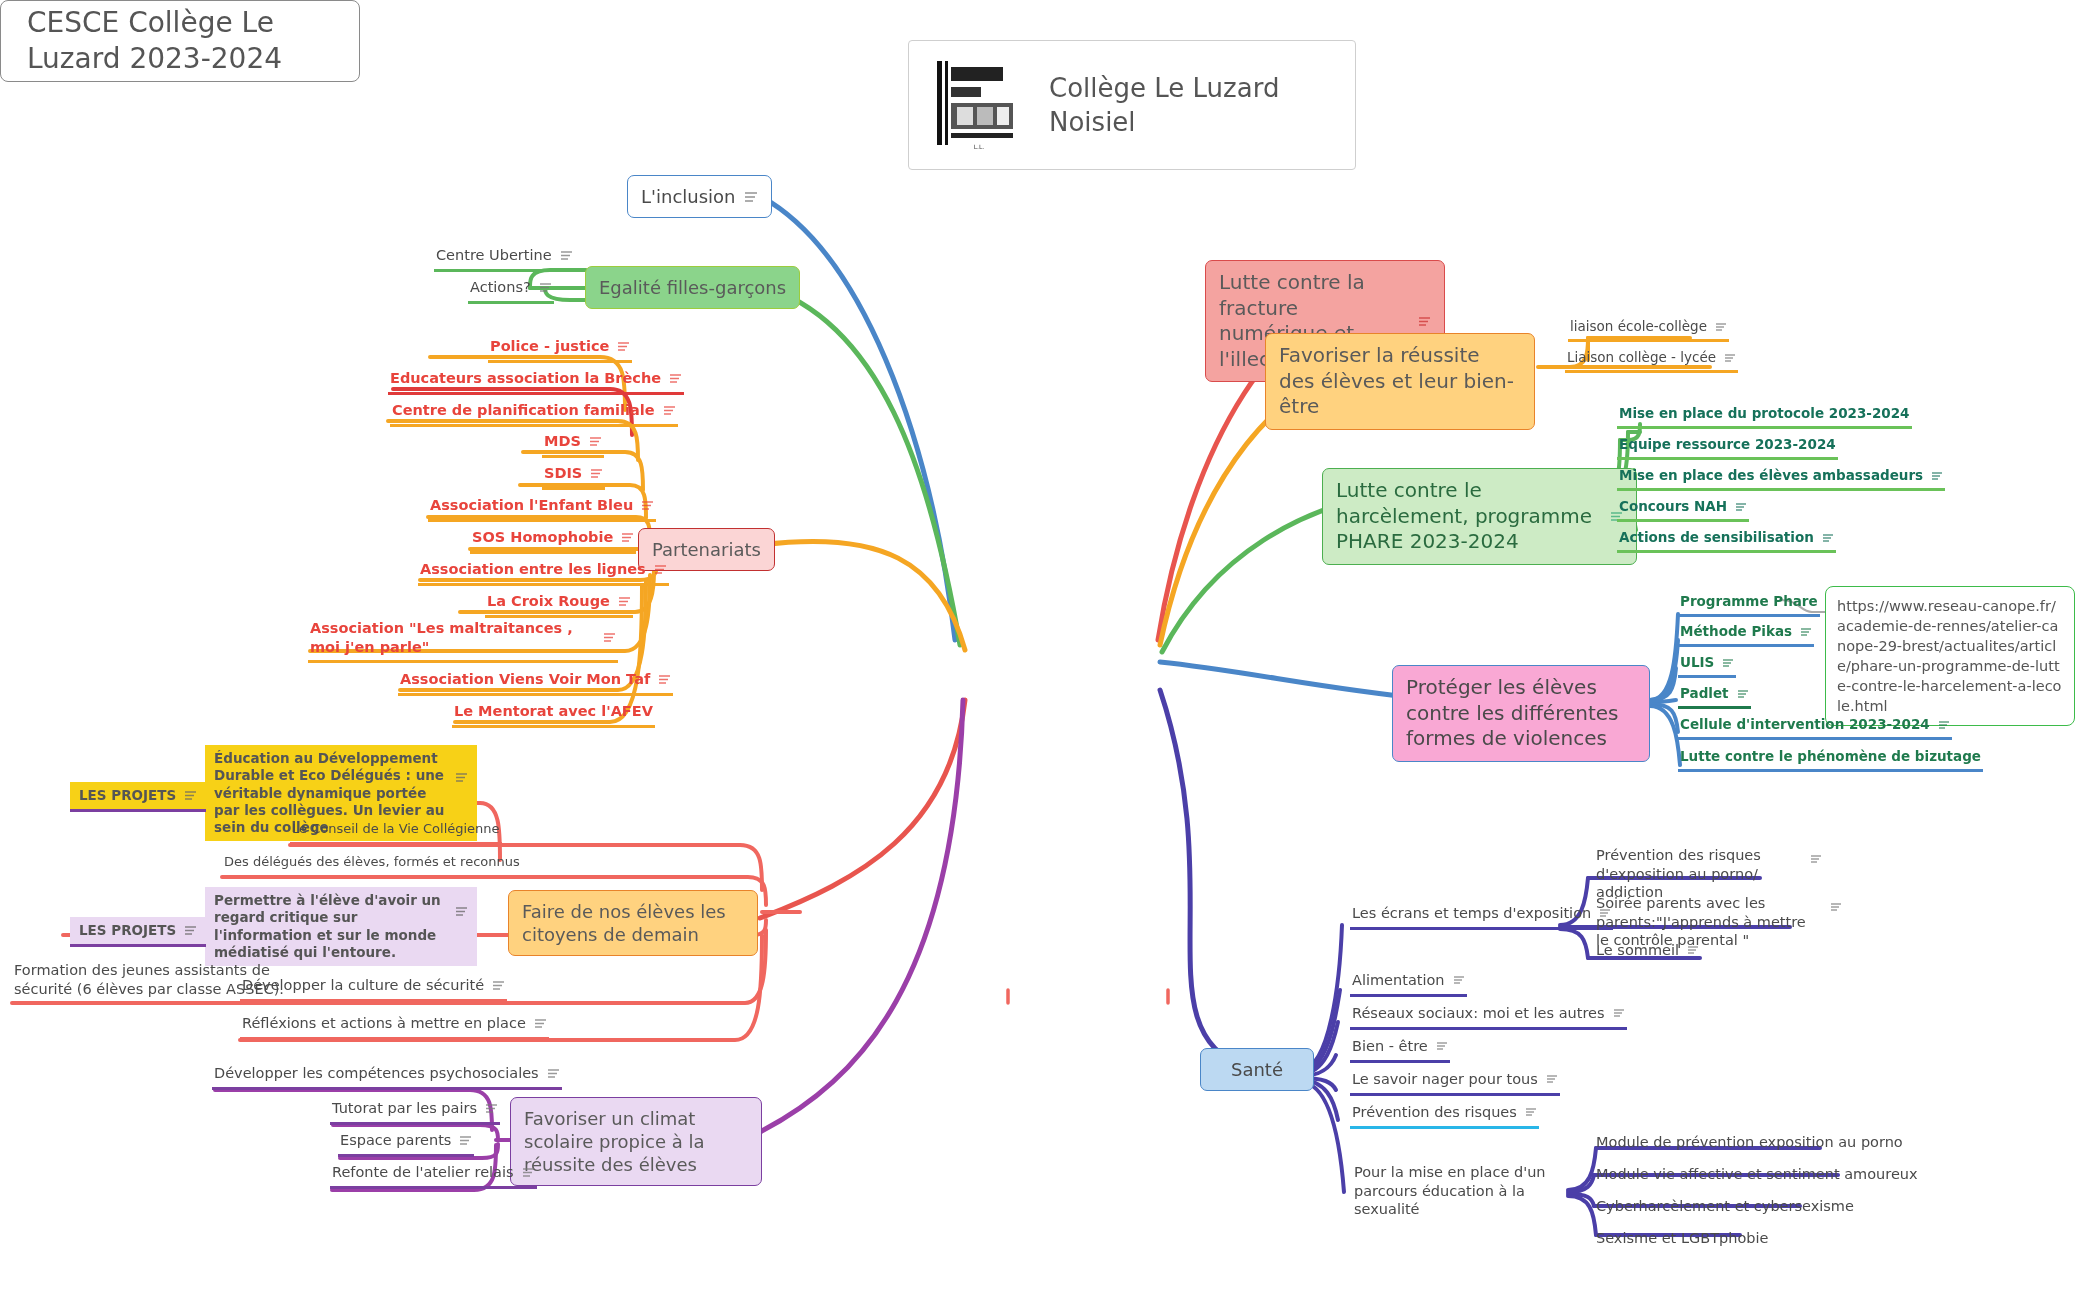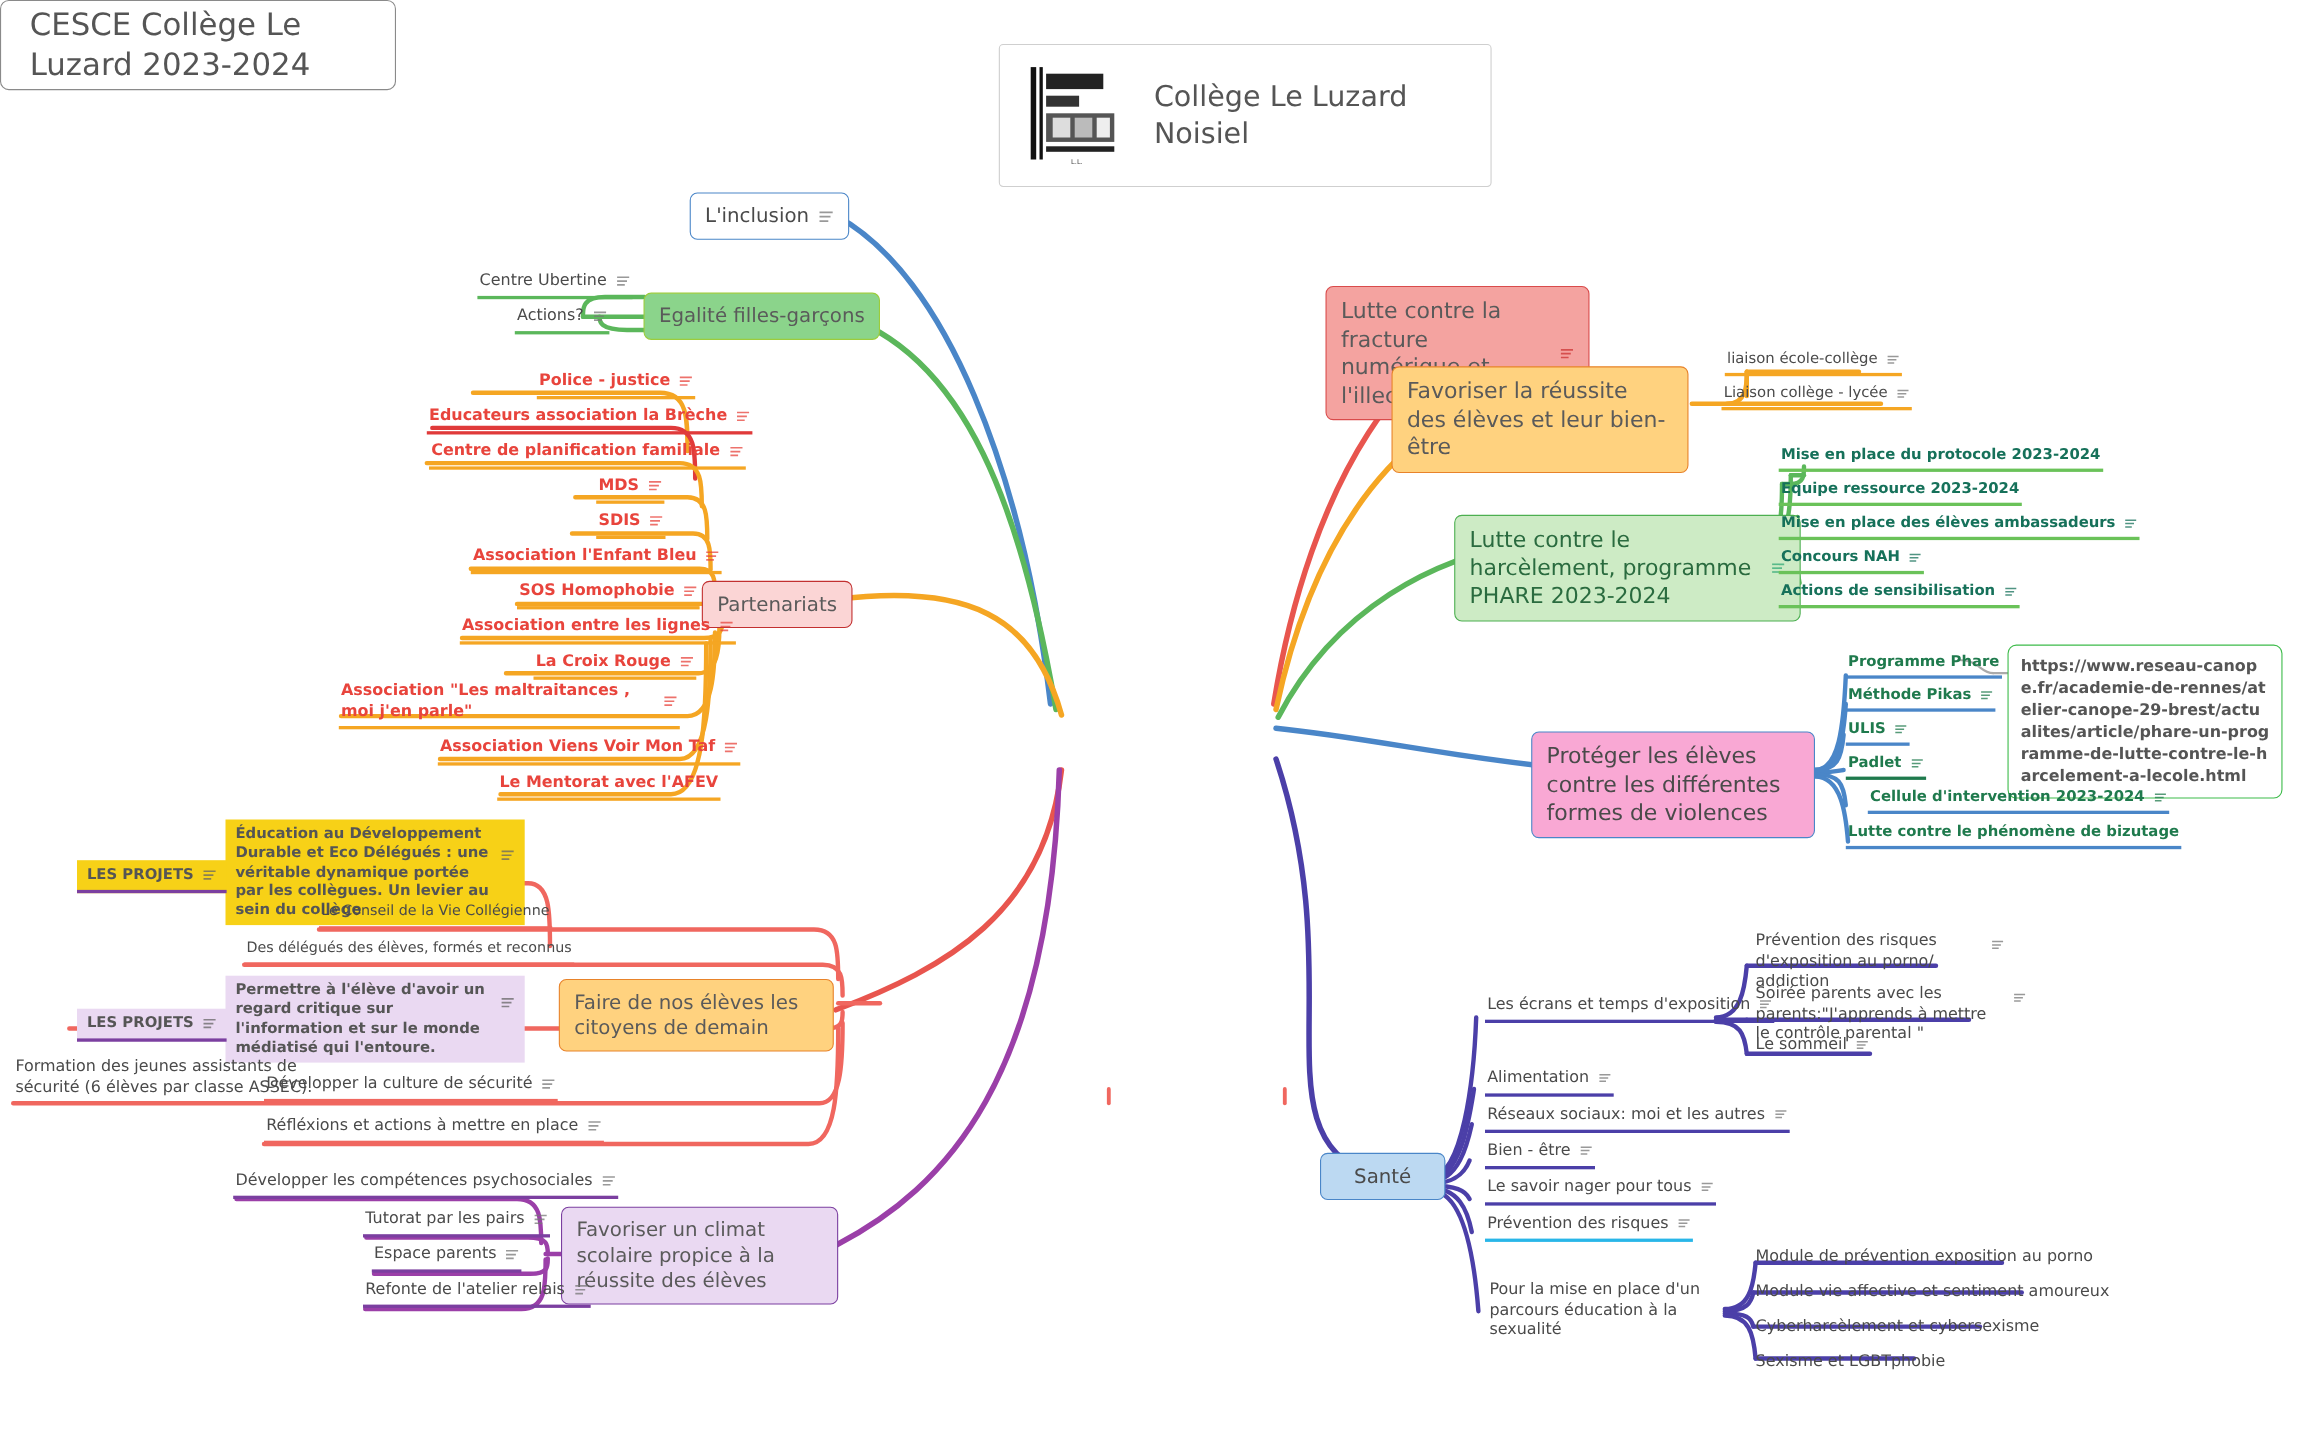--- a/index.html
+++ b/index.html
@@ -30,21 +30,21 @@
   #root .nlabel{font-size:28px;color:#555;line-height:1.3;}
 
   
   #titlecard{position:absolute;left:908px;top:40px;width:448px;height:130px;border:1.4px solid #cfcfcf;
              border-radius:4px;background:#fff;display:flex;align-items:center;gap:22px;padding:0 22px;box-sizing:border-box;}
   #titlecard .tc-text{font-size:26px;color:#555;line-height:1.32;white-space:pre-line;}
   .logo{width:96px;height:96px;flex:0 0 auto;}
 
   
   #urlbox{position:absolute;left:1825px;top:586px;width:250px;border:1.6px solid #3dbb4a;border-radius:8px;
-          background:#fff;padding:9px 11px;box-sizing:border-box;font-weight:bold;}
+          background:#fff;padding:9px 11px;box-sizing:border-box;}
   #urlbox .nlabel{font-size:14.5px;color:#555;line-height:1.38;word-break:break-all;} .f18{font-size:18px;} .f16{font-size:20px;}
   .f15{font-size:13px;} .f14{font-size:14.5px;} .f13{font-size:13.5px;}
   .b{font-weight:bold;}
 </style>
 </head>
 <body>
 
 <div id="canvas">
 
 <svg class="links" viewBox="0 0 2099 1300">
@@ -556,21 +556,21 @@
 <div class="node ul" style="left:1678px;top:684px;border-bottom-color:#1f7a4d;">
   <span class="nlabel f13 b" style="color:#1f7a4d;">Padlet</span>
   <span class="ico">
         <svg width="12" height="10" viewBox="0 0 12 10">
           <line x1="1" y1="2" x2="11" y2="2" stroke="#1f7a4d" stroke-width="1.4"></line>
           <line x1="1" y1="5" x2="9" y2="5" stroke="#1f7a4d" stroke-width="1.4"></line>
           <line x1="1" y1="8" x2="7" y2="8" stroke="#1f7a4d" stroke-width="1.4"></line>
         </svg>
       </span>
 </div>
-<div class="node ul" style="left:1678px;top:715px;border-bottom-color:#4a86c8;margin-left:20px;">
+<div class="node ul" style="left:1678px;top:715px;border-bottom-color:#4a86c8;">
   <span class="nlabel f13 b" style="color:#1f7a4d;">Cellule d'intervention 2023-2024</span>
   <span class="ico">
         <svg width="12" height="10" viewBox="0 0 12 10">
           <line x1="1" y1="2" x2="11" y2="2" stroke="#1f7a4d" stroke-width="1.4"></line>
           <line x1="1" y1="5" x2="9" y2="5" stroke="#1f7a4d" stroke-width="1.4"></line>
           <line x1="1" y1="8" x2="7" y2="8" stroke="#1f7a4d" stroke-width="1.4"></line>
         </svg>
       </span>
 </div>
 <div class="node ul" style="left:1678px;top:747px;border-bottom-color:#4a86c8;">

